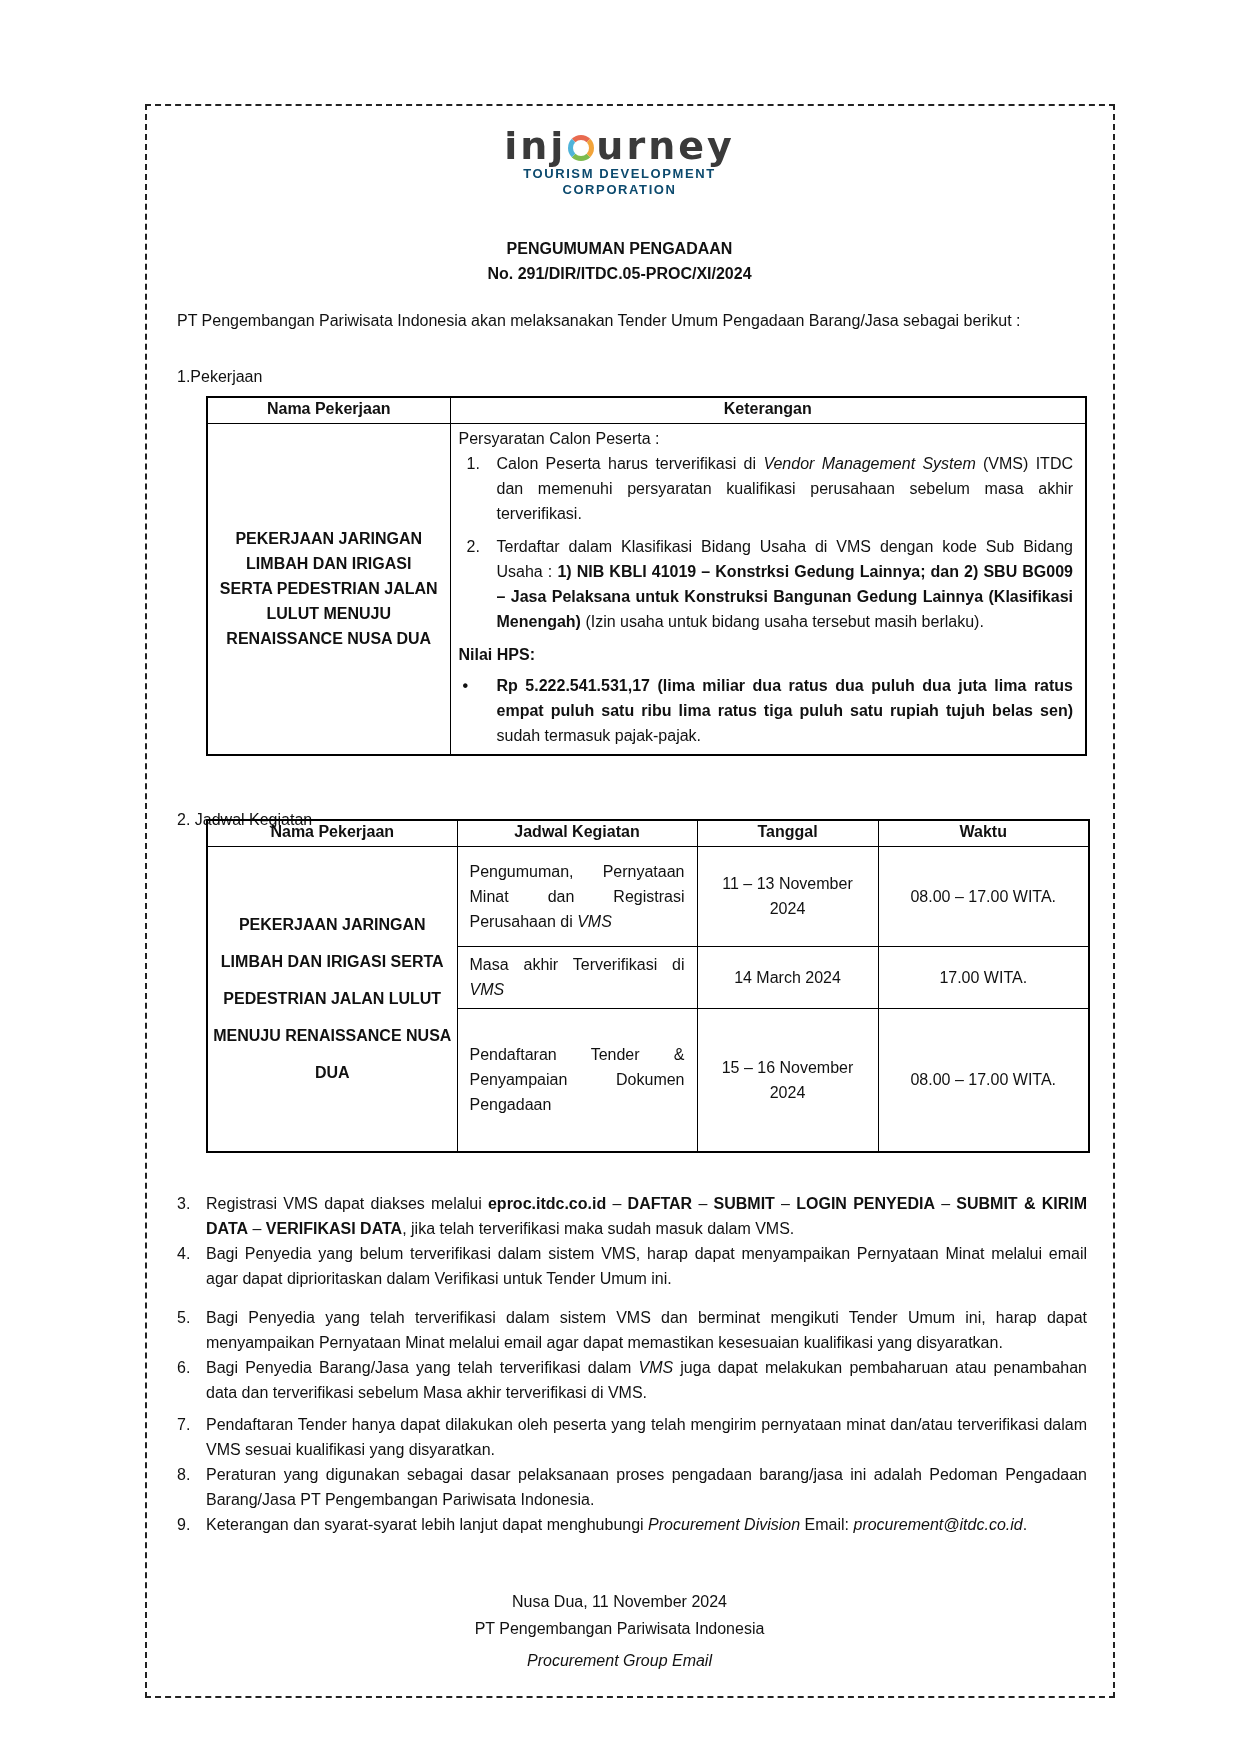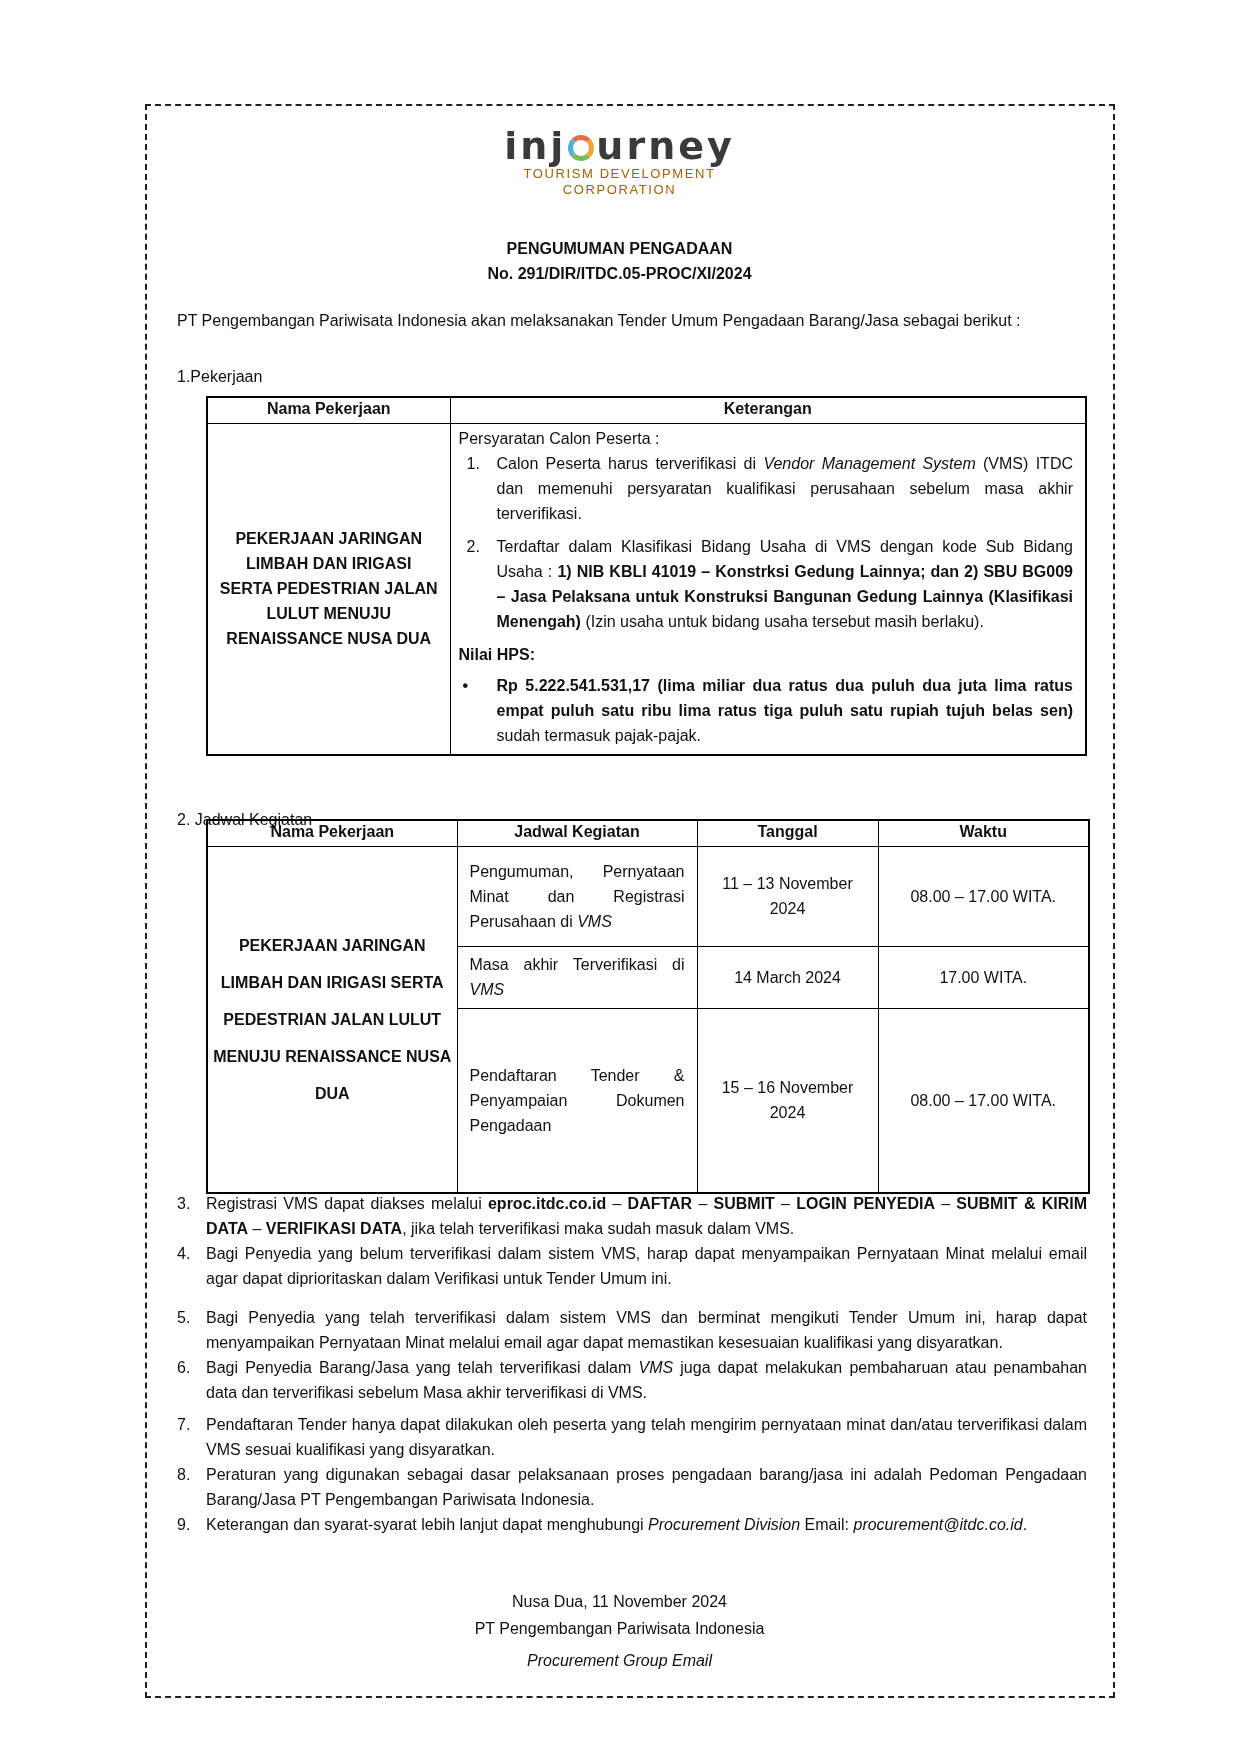--- a/index.html
+++ b/index.html
@@ -8,21 +8,21 @@
 
   .frame {
     position: absolute; left: 145px; top: 104px; width: 970px; height: 1594px;
     border: 2px dashed #222;
   }
 
   .logo { position: absolute; left: 0; width: 1239px; top: 126px; text-align: center; }
   .logo-word { font-family: "DejaVu Sans", sans-serif; font-size: 38px; font-weight: 700; color: #3a3a3a; letter-spacing: 3px; line-height: 40px; }
   .logo-word .ring { display: inline-block; width: 26px; height: 26px; border-radius: 50%; vertical-align: -2px; margin: 0 2px;
     border: 5px solid; border-color: #e86a4f #f2a43a #7dbb4e #4fb3d9; }
-  .logo-sub { font-size: 13px; font-weight: 400; color: #a16207; letter-spacing: 1.6px; line-height: 16px; }
+  .logo-sub { font-size: 13px; font-weight: 700; color: #0c4a6e; letter-spacing: 1.6px; line-height: 16px; }
 
   .title { position: absolute; left: 0; width: 1239px; top: 236px; text-align: center; font-weight: 700; font-size: 16px; line-height: 25px; }
 
   .p { position: absolute; font-size: 16px; line-height: 25px; }
   .intro { left: 177px; top: 308px; width: 910px; text-align: justify; }
   .sec1 { left: 177px; top: 364px; }
   .sec2 { left: 177px; top: 787px; margin-top: 20px; }
 
   table { border-collapse: collapse; position: absolute; font-size: 16px; }
   td, th { border: 1.5px solid #000; vertical-align: top; }
@@ -39,21 +39,21 @@
   .hps .bullet { position: absolute; left: 4px; top: 0; font-weight: 700; }
 
   .t2 { left: 206px; top: 819px; width: 884px; border: 2px solid #000; }
   .t2 td { line-height: 25px; }
   .t2 .name { width: 250px; text-align: center; vertical-align: middle; font-weight: 700; line-height: 37px; }
   .t2 .act { width: 240px; padding: 2px 12px; text-align: justify; vertical-align: middle; }
   .t2 .date { width: 181px; text-align: center; vertical-align: middle; padding: 18px 10px; }
   .t2 .time { text-align: center; vertical-align: middle; }
   .t2 .r1 { height: 100px; }
   .t2 .r2 { height: 51px; }
-  .t2 .r3 { height: 185px; }
+  .t2 .r3 { height: 144px; }
 
   .notes { position: absolute; left: 177px; top: 1191px; width: 910px; font-size: 16px; line-height: 25px; }
   .note { position: relative; padding-left: 29px; text-align: justify; }
   .note .n { position: absolute; left: 0; top: 0; }
   .note.gap { margin-top: 14px; }
   .note.gap-s { margin-top: 7px; }
 
   .sign { position: absolute; left: 0; width: 1239px; text-align: center; font-size: 16px; line-height: 27px; }
   .sign1 { top: 1588px; }
   .sign2 { top: 1615px; }

